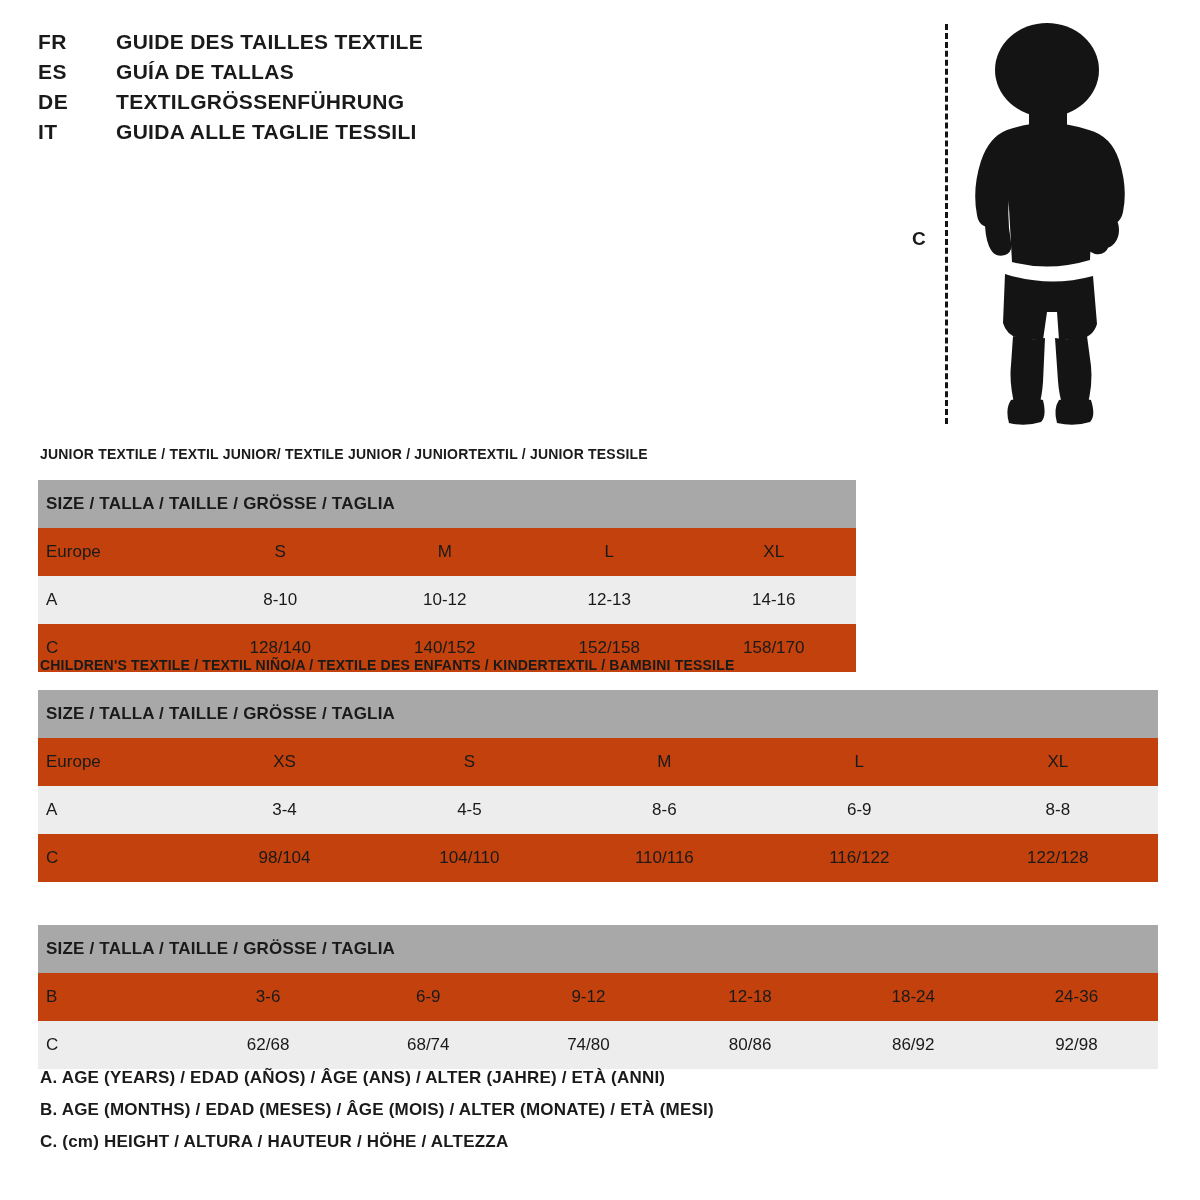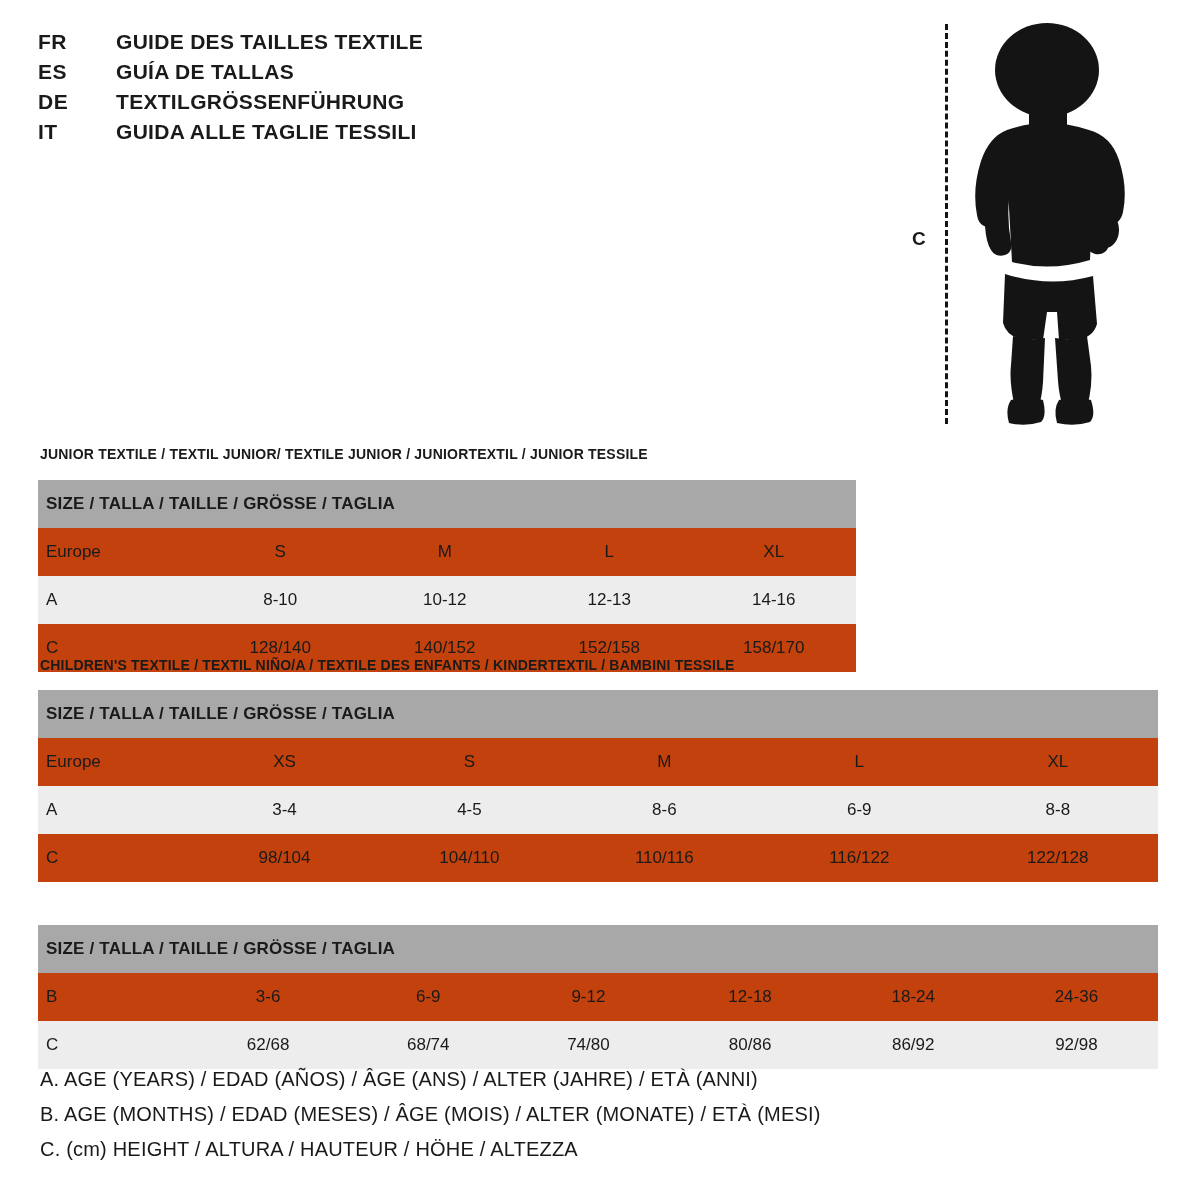--- a/index.html
+++ b/index.html
@@ -108,22 +108,22 @@
   .row-shade td { background: #ededed; }
   .lbl-cell { text-align: left !important; padding-left: 8px !important; }
 
   
   .legend {
     position: absolute;
     left: 40px;
     width: 1000px;
   }
   .legend-line {
-    font-size: 20px;
-    font-weight: 400;
+    font-size: 17px;
+    font-weight: 700;
     letter-spacing: 0.2px;
     margin-bottom: 12px;
     white-space: nowrap;
   }
 </style>
 </head>
 <body>
 
 <div class="page">
 

